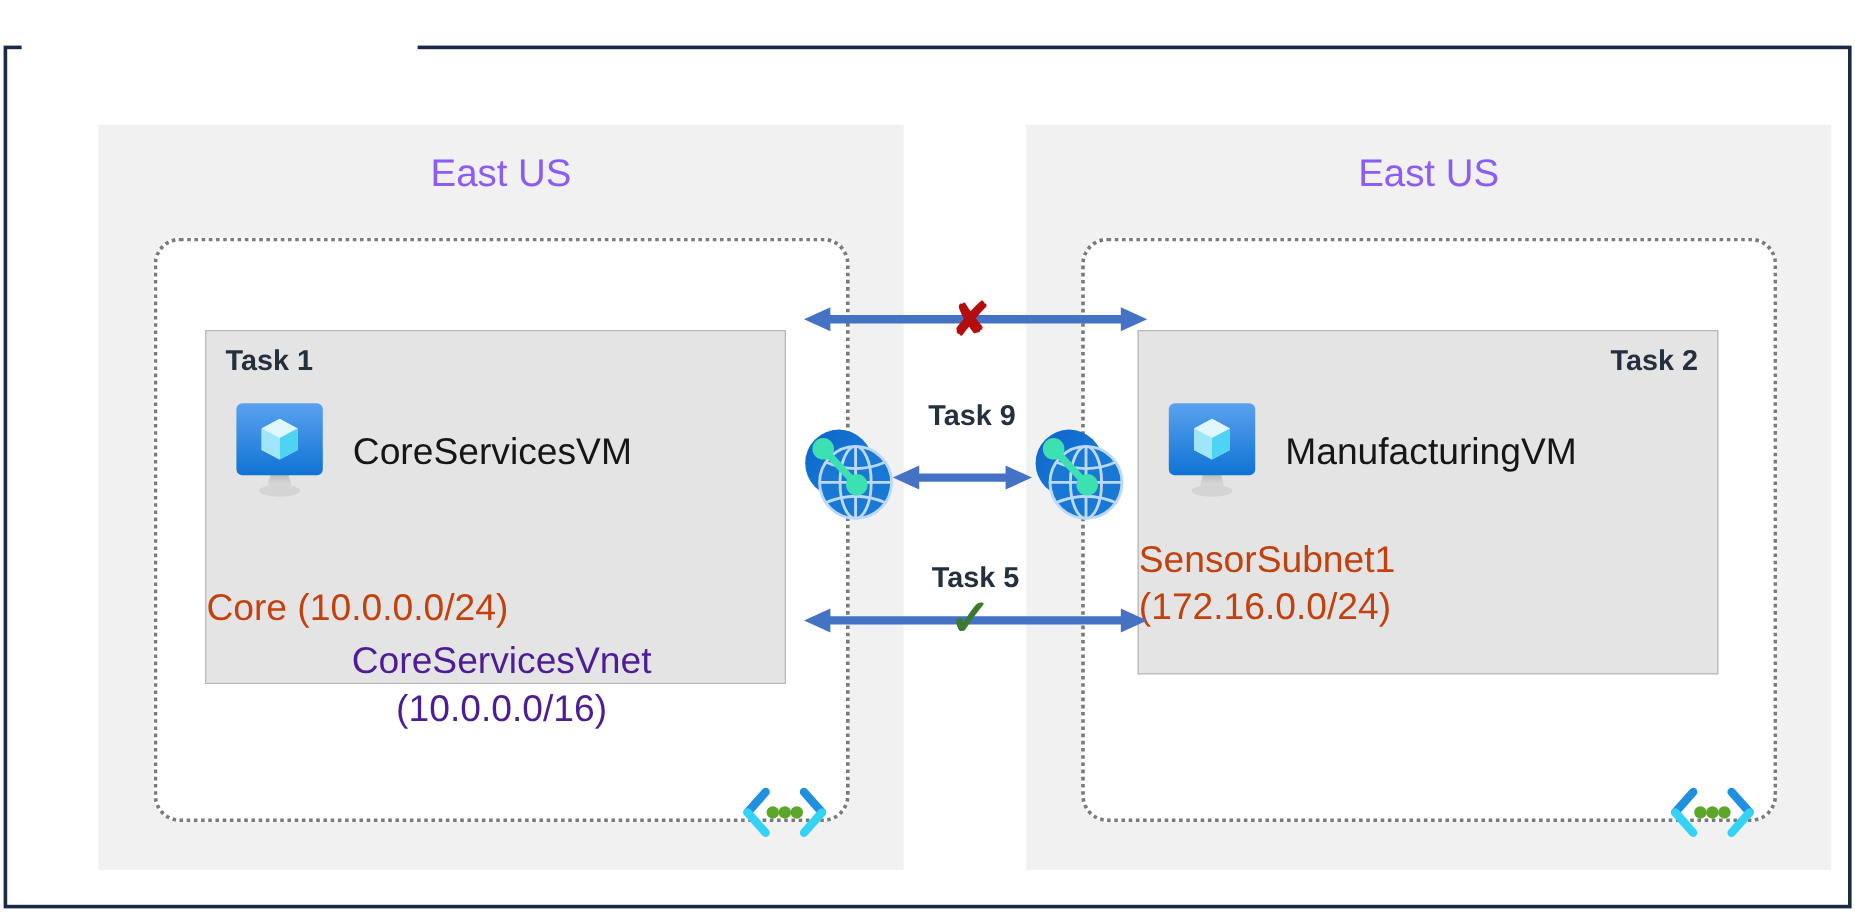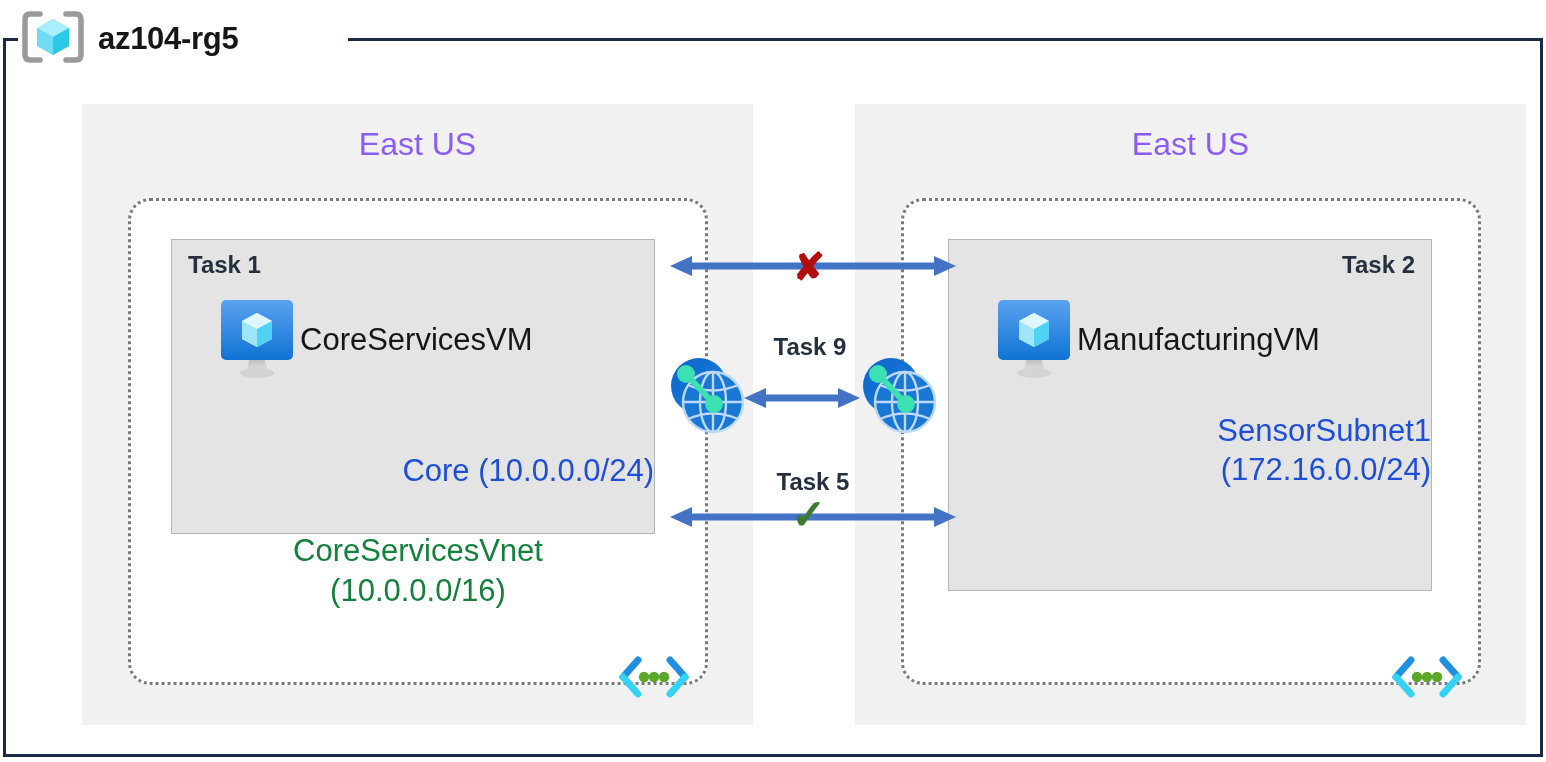--- a/index.html
+++ b/index.html
@@ -94,75 +94,77 @@
     box-sizing: border-box;
   }
 
   .vnet-label {
     position: absolute;
     left: 0;
     width: 100%;
     top: 330px;
     text-align: center;
     font-size: 31px;
-    color: #15803d;
+    color: #4c1d95;
     line-height: 1.28;
   }
 
   
   .vnet-corner-icon {
     position: absolute;
     right: 14px;
     bottom: -18px;
     width: 74px;
     height: 46px;
   }
 
   
   .subnet {
     position: absolute;
     background: #e4e4e4;
     border: 1px solid #b6b6b6;
     box-sizing: border-box;
+    margin-top: 36px;
   }
   .subnet.left  { left: 40px; top: 38px; width: 484px; height: 295px; }
-  .subnet.right { left: 44px; top: 38px; width: 484px; height: 352px; }
+  .subnet.right { left: 44px; top: 38px; width: 484px; height: 287px; }
 
   .task-tag {
     position: absolute;
     top: 11px;
     font-size: 24px;
     font-weight: bold;
     color: #25303f;
   }
   .task-tag.tl { left: 16px; }
   .task-tag.tr { right: 16px; }
 
   .vm-row {
     position: absolute;
     top: 56px;
     left: 0;
     width: 100%;
     display: flex;
     align-items: center;
-    padding-left: 42px;
+    gap: 18px;
+    padding-left: 18px;
     box-sizing: border-box;
   }
   .vm-name {
     font-size: 31px;
     color: #161616;
     white-space: nowrap;
   }
   .subnet-label {
     position: absolute;
     left: 0;
     width: 100%;
-    text-align: right;
+    text-align: left;
     font-size: 31px;
-    color: #1d4ed8;
+    color: #c2410c;
     line-height: 1.25;
   }
   .subnet-label.one-line { top: 212px; }
   .subnet-label.two-line { top: 172px; }
 
   
   .connector {
     position: absolute;
     z-index: 5;
   }
@@ -196,36 +198,20 @@
   }
 </style>
 </head>
 <body>
 
 <div id="canvas">
 
   <div class="rg-frame"></div>
   <div class="rg-header-mask"></div>
 
-  <div class="rg-header">
-    <span>
-      <svg width="62" height="54" viewBox="0 0 62 54">
-
-        <path d="M18 4 L8 4 Q3 4 3 10 L3 44 Q3 50 8 50 L18 50" fill="none" stroke="#9a9a9a" stroke-width="5.5" stroke-linecap="round"></path>
-
-        <path d="M44 4 L54 4 Q59 4 59 10 L59 44 Q59 50 54 50 L44 50" fill="none" stroke="#9a9a9a" stroke-width="5.5" stroke-linecap="round"></path>
-
-        <polygon points="31,9 47,18 47,36 31,45 15,36 15,18" fill="#7fe3f7"></polygon>
-        <polygon points="31,9 47,18 31,27 15,18" fill="#a8eefc"></polygon>
-        <polygon points="31,27 47,18 47,36 31,45" fill="#2bc9e8"></polygon>
-        <polygon points="31,27 15,18 15,36 31,45" fill="#6fdcf4"></polygon>
-      </svg>
-    </span>
-    <span class="rg-title">az104-rg5</span>
-  </div>
 
   <div class="region left">
     <div class="region-label">East US</div>
 
     <div class="vnet">
 
       <div class="subnet left">
         <div class="task-tag tl">Task 1</div>
 
         <div class="vm-row">

